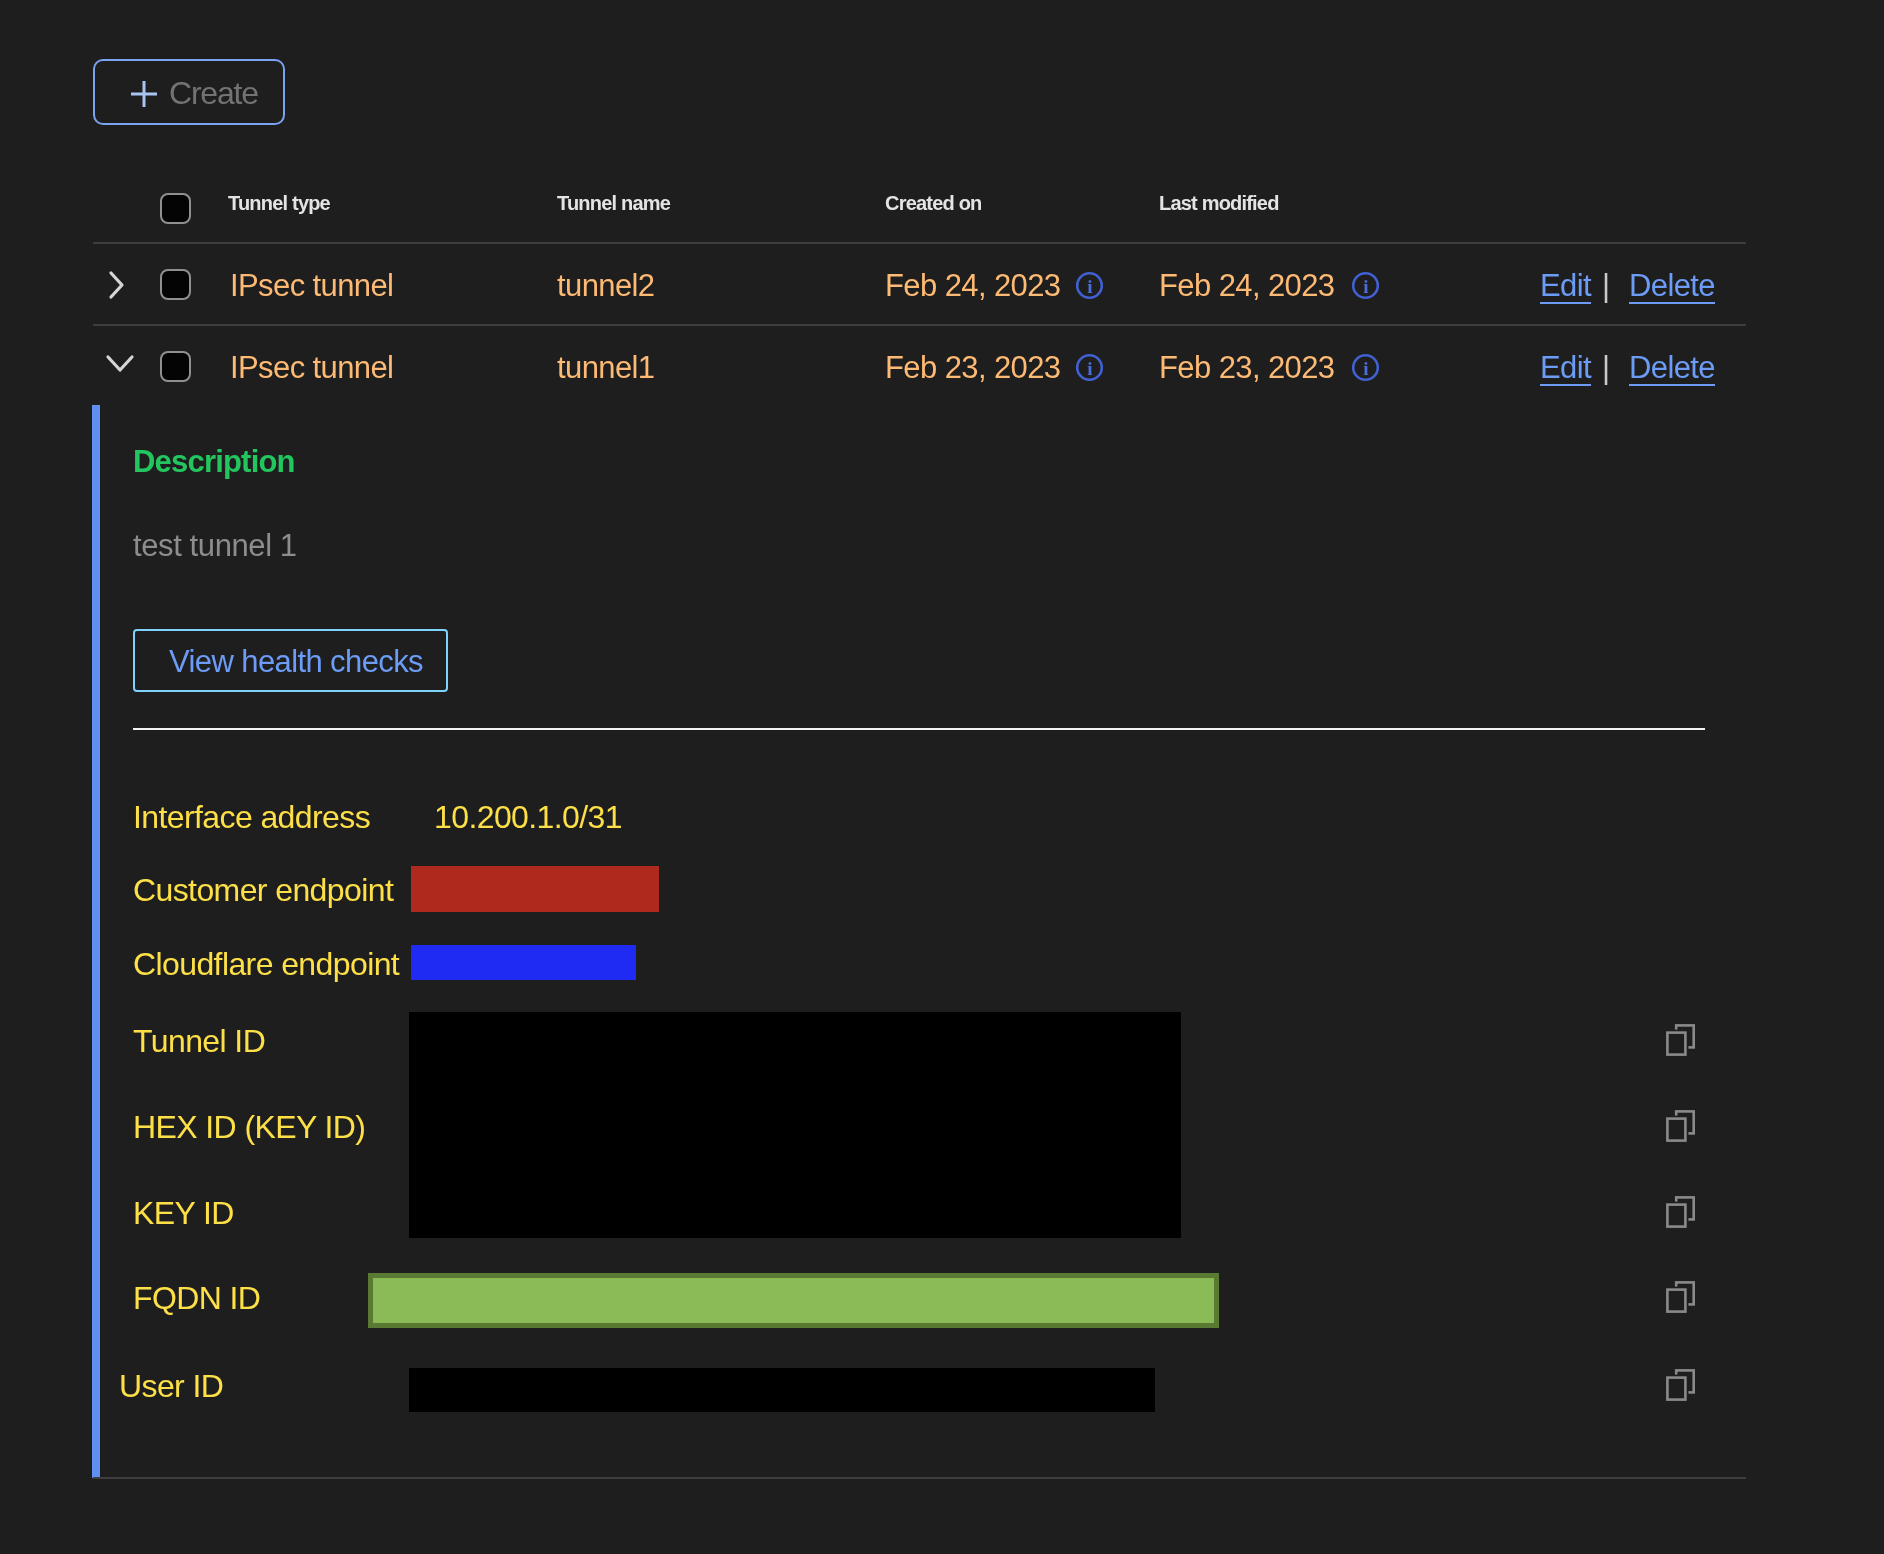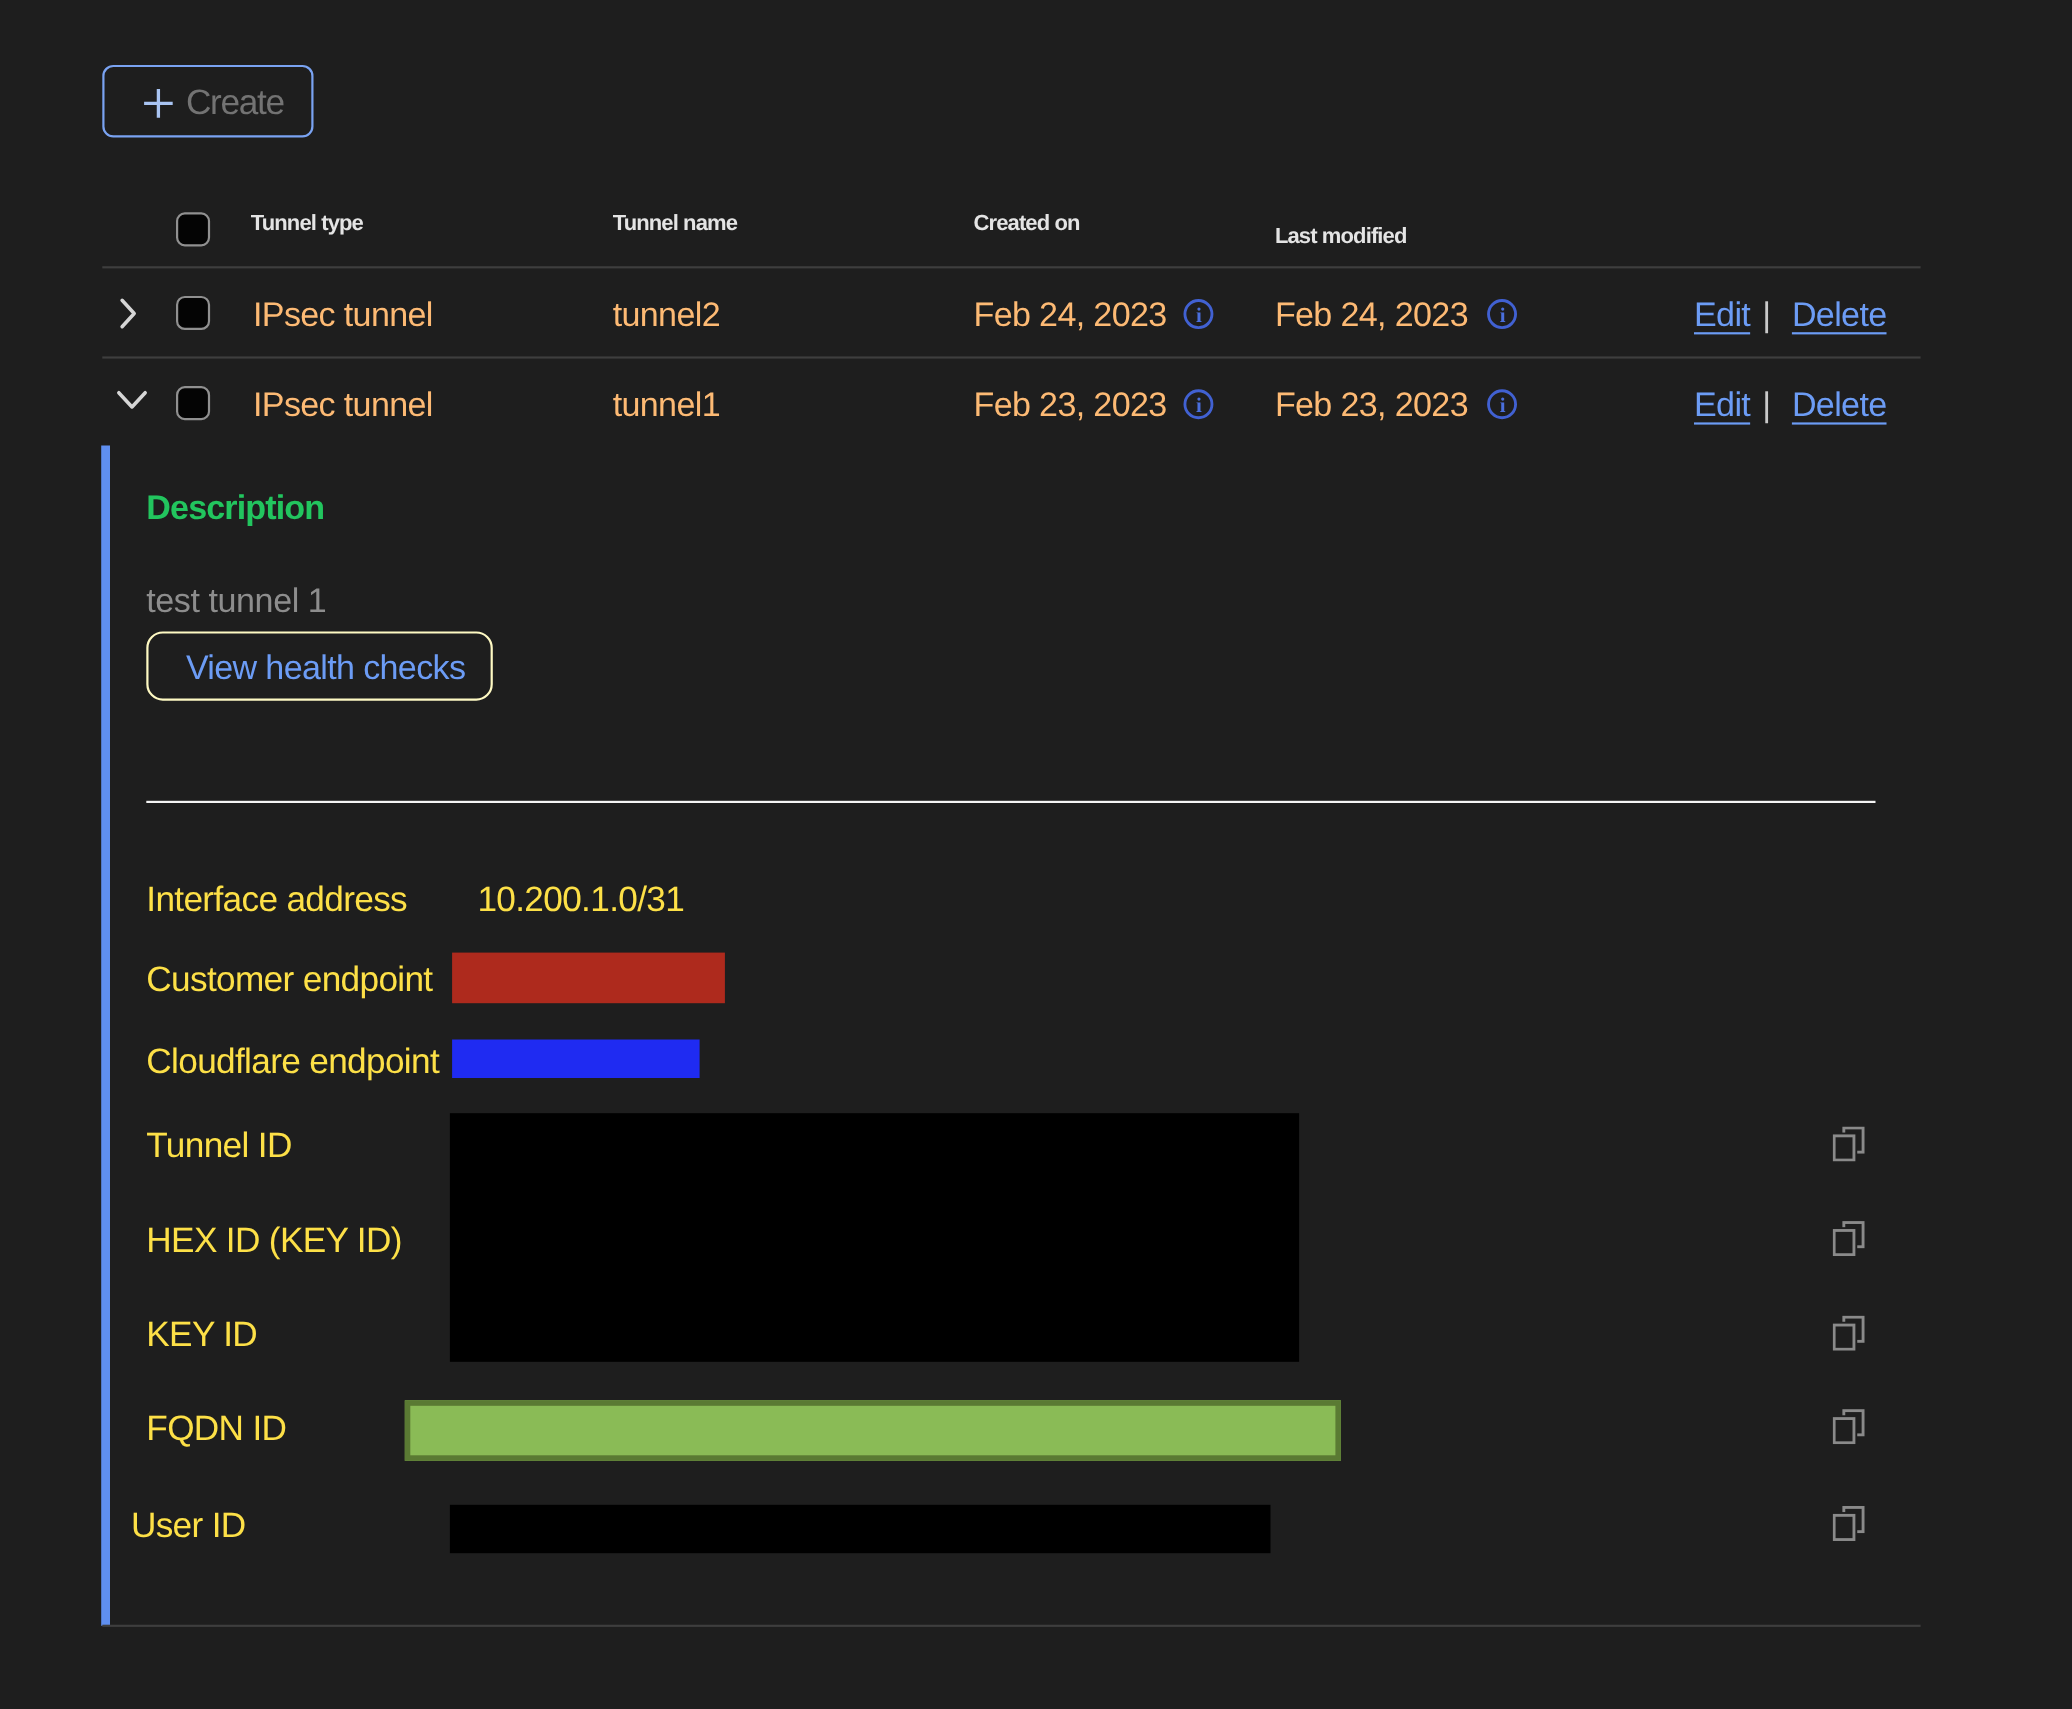--- a/index.html
+++ b/index.html
@@ -20,21 +20,21 @@
   <svg class="abs" style="left:34px; top:18px;" width="30" height="30" viewBox="0 0 30 30">
     <path d="M15 2 V28 M2 15 H28" stroke="#a9c4f2" stroke-width="3" fill="none"></path>
   </svg>
   <div class="abs" style="left:74px; top:14px; color:#737373; font-size:32px; letter-spacing:-1.2px;">Create</div>
 </div>
 
 <div class="cb" style="left:160px; top:193px;"></div>
 <div class="abs hdr" style="left:228px; top:192px;">Tunnel type</div>
 <div class="abs hdr" style="left:557px; top:192px;">Tunnel name</div>
 <div class="abs hdr" style="left:885px; top:192px;">Created on</div>
-<div class="abs hdr" style="left:1159px; top:204px;">Last modified</div>
+<div class="abs hdr" style="left:1159px; top:192px;">Last modified</div>
 
 <div class="div-line" style="top:242px;"></div>
 
 <svg class="abs" style="left:108px; top:270px;" width="18" height="30" viewBox="0 0 18 30">
   <path d="M3 3 L14 15 L3 27" stroke="#d6d6d6" stroke-width="3.2" fill="none" stroke-linecap="round" stroke-linejoin="round"></path>
 </svg>
 <div class="cb" style="left:160px; top:269px;"></div>
 <div class="abs txt" style="left:230px; top:268px;">IPsec tunnel</div>
 <div class="abs txt" style="left:557px; top:268px;">tunnel2</div>
 <div class="abs txt" style="left:885px; top:268px;">Feb 24, 2023</div>
@@ -71,21 +71,21 @@
   </svg>
 <div class="abs txt link" style="left:1540px; top:350px;">Edit</div>
 <div class="abs txt" style="left:1602px; top:350px; color:#c9c9c9;">|</div>
 <div class="abs txt link" style="left:1629px; top:350px;">Delete</div>
 
 <div class="abs" style="left:92px; top:405px; width:8px; height:1073px; background:#5f8ff0;"></div>
 
 <div class="abs" style="left:133px; top:444px; color:#22c55e; font-size:31px; font-weight:bold; letter-spacing:-0.8px;">Description</div>
 <div class="abs" style="left:133px; top:528px; color:#8d8d8d; font-size:31px; letter-spacing:-0.4px;">test tunnel 1</div>
 
-<div class="abs" style="left:133px; top:574px; width:315px; height:63px; border:2px solid #fef9c3; border-radius:15px;">
+<div class="abs" style="left:133px; top:629px; width:315px; height:63px; border:2px solid #7dd3fc; border-radius:4px;">
   <div class="abs" style="left:34px; top:13px; color:#6c9cf5; font-size:31px; letter-spacing:-0.6px;">View health checks</div>
 </div>
 
 <div class="abs" style="left:133px; top:728px; width:1572px; height:2px; background:#f4f4f4;"></div>
 
 <div class="abs lbl" style="left:133px; top:799px;">Interface address</div>
 <div class="abs lbl" style="left:434px; top:799px;">10.200.1.0/31</div>
 
 <div class="abs lbl" style="left:133px; top:872px;">Customer endpoint</div>
 <div class="abs" style="left:411px; top:866px; width:248px; height:46px; background:#ae2a1d;"></div>

